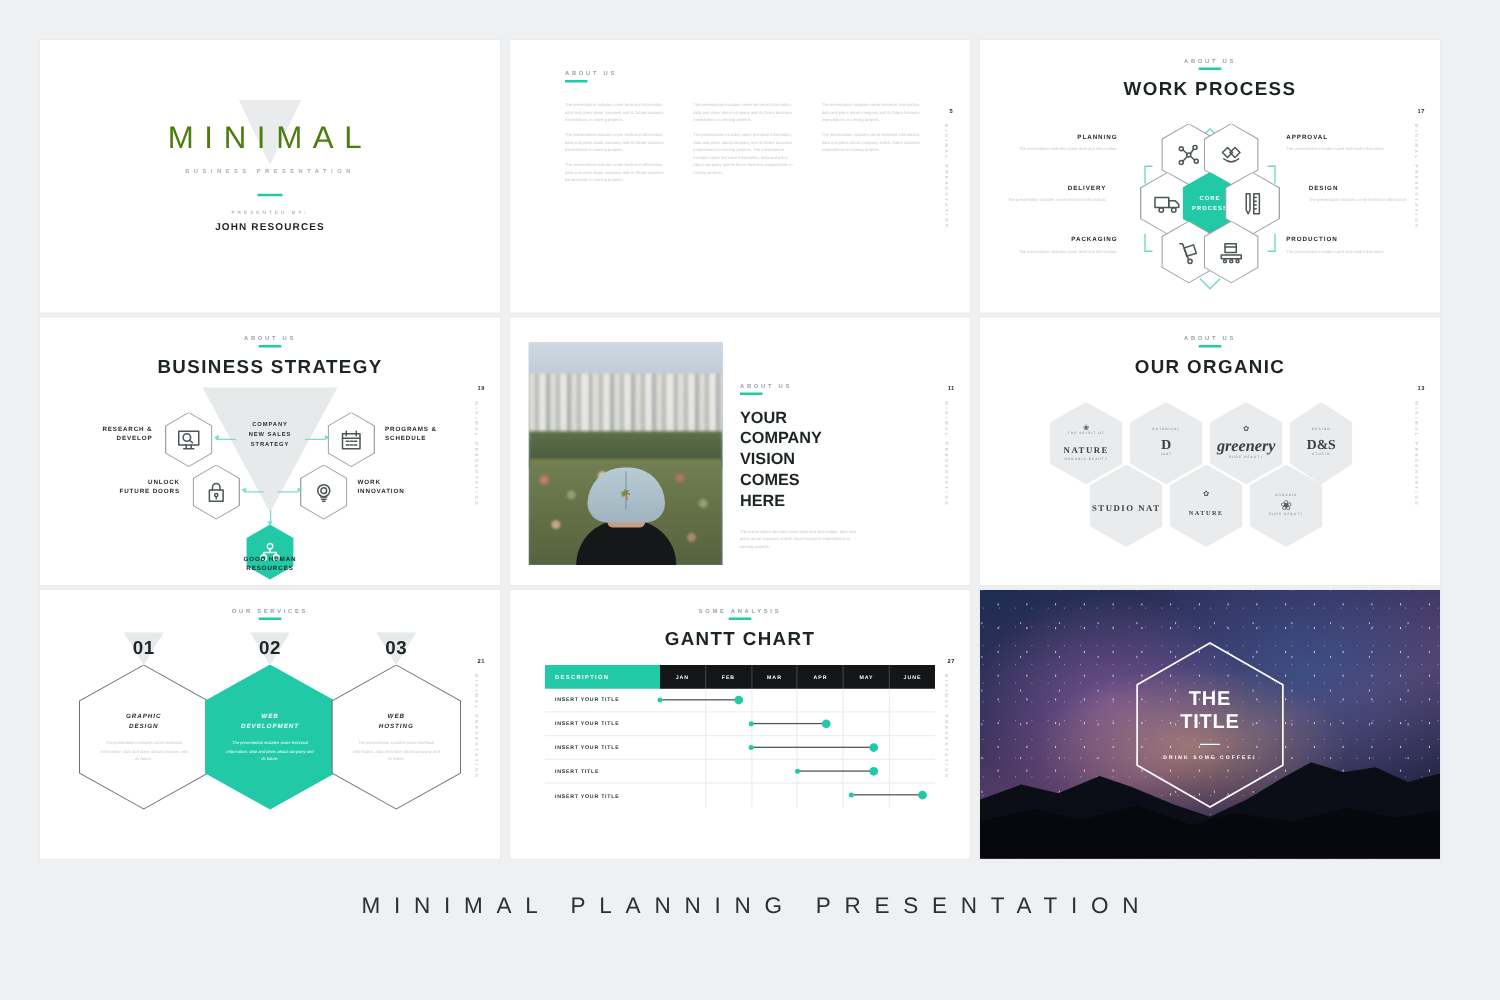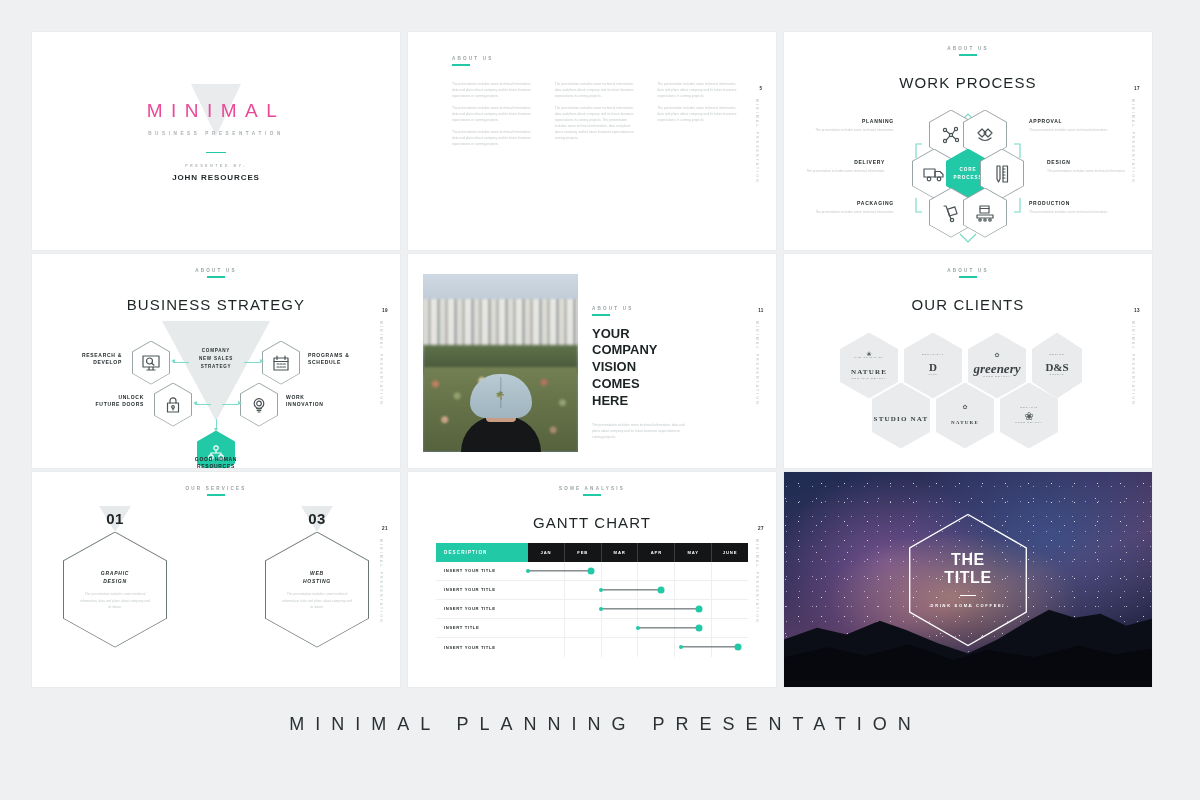--- a/index.html
+++ b/index.html
@@ -36,22 +36,22 @@
   
   .eyebrow {
     font-size: 4.6px; letter-spacing: 2.2px; color: #9aa3a6;
     font-weight: 700; text-align: center; text-transform: uppercase;
   }
   .eyebrow-rule {
     width: 18px; height: 1.6px; background: #21c9a6;
     margin: 3px auto 0;
   }
   .slide-title {
-    font-size: 15px; font-weight: 400; color: #1d2426;
-    letter-spacing: 1.1px; text-align: center; margin-top: 18px;
+    font-size: 15px; font-weight: 700; color: #1d2426;
+    letter-spacing: 1.1px; text-align: center; margin-top: 7px;
   }
   .sidebar {
     position: absolute; right: 9px; top: 54px;
     width: 12px; text-align: center;
   }
   .sidebar .pg {
     font-size: 4.6px; font-weight: 700; color: #2b3133; letter-spacing: .4px;
   }
   .sidebar .vtext {
     margin-top: 8px;
@@ -68,22 +68,22 @@
   .s1-tri {
     position: absolute; left: 50%; top: -16px;
     transform: translateX(-50%);
     width: 0; height: 0;
     border-left: 25px solid transparent;
     border-right: 25px solid transparent;
     border-top: 52px solid #e9ebec;
   }
   .s1-title {
     position: relative;
-    font-size: 19px; letter-spacing: 8.5px;
-    color: #ec4899; font-weight: 400;
+    font-size: 25px; letter-spacing: 8.5px;
+    color: #4d7c0f; font-weight: 400;
   }
   .s1-sub {
     position: relative;
     margin-top: 9px;
     font-size: 4.6px; letter-spacing: 3.6px; color: #a9b0b3; font-weight: 700;
   }
   .s1-rule { width: 20px; height: 1.6px; background: #21c9a6; margin: 16px auto 0; }
   .s1-by { margin-top: 11px; font-size: 3.8px; letter-spacing: 2.4px; color: #b3babd; font-weight: 700; }
   .s1-name { margin-top: 5px; font-size: 8px; letter-spacing: .9px; color: #1d2426; font-weight: 700; }
 
@@ -638,21 +638,21 @@
         <div class="sidebar">
           <div class="pg">11</div>
           <div class="vtext">MINIMAL PRESENTATION</div>
         </div>
       </div>
     </div>
 
     <div class="slide s6">
       <div class="eyebrow">ABOUT US</div>
       <div class="eyebrow-rule"></div>
-      <div class="slide-title">OUR CLIENTS</div>
+      <div class="slide-title">OUR ORGANIC</div>
 
       <div class="s6-stage">
         <div class="hex-fill" style="left:56px;top:8px;width:58px;height:66px">
           <div class="logo">
             <span class="sprig">❀</span>
             <span class="cap-s">THE SPIRIT OF</span>
             <span class="big">NATURE</span>
             <span class="cap-s">ORGANIC BEAUTY</span>
           </div>
         </div>
@@ -715,20 +715,33 @@
               <i>
             <div class="s7-t">
               <div>GRAPHIC</div>
               <div>DESIGN</div>
             </div>
             <div class="tinytext s7-d">The presentation includes some technical information, data and plans about company and its future.</div>
           </i>
             </div>
         </div>
 
+        <div class="s7-col" style="left:129px">
+          <div class="s7-tri"></div>
+          <div class="s7-num">02</div>
+          <div class="s7-hex teal">
+              <i>
+            <div class="s7-t">
+              <div>WEB</div>
+              <div>DEVELOPMENT</div>
+            </div>
+            <div class="tinytext s7-d">The presentation includes some technical information, data and plans about company and its future.</div>
+          </i>
+            </div>
+        </div>
 
         <div class="s7-col" style="left:230px">
           <div class="s7-tri"></div>
           <div class="s7-num">03</div>
           <div class="s7-hex">
               <i>
             <div class="s7-t">
               <div>WEB</div>
               <div>HOSTING</div>
             </div>

